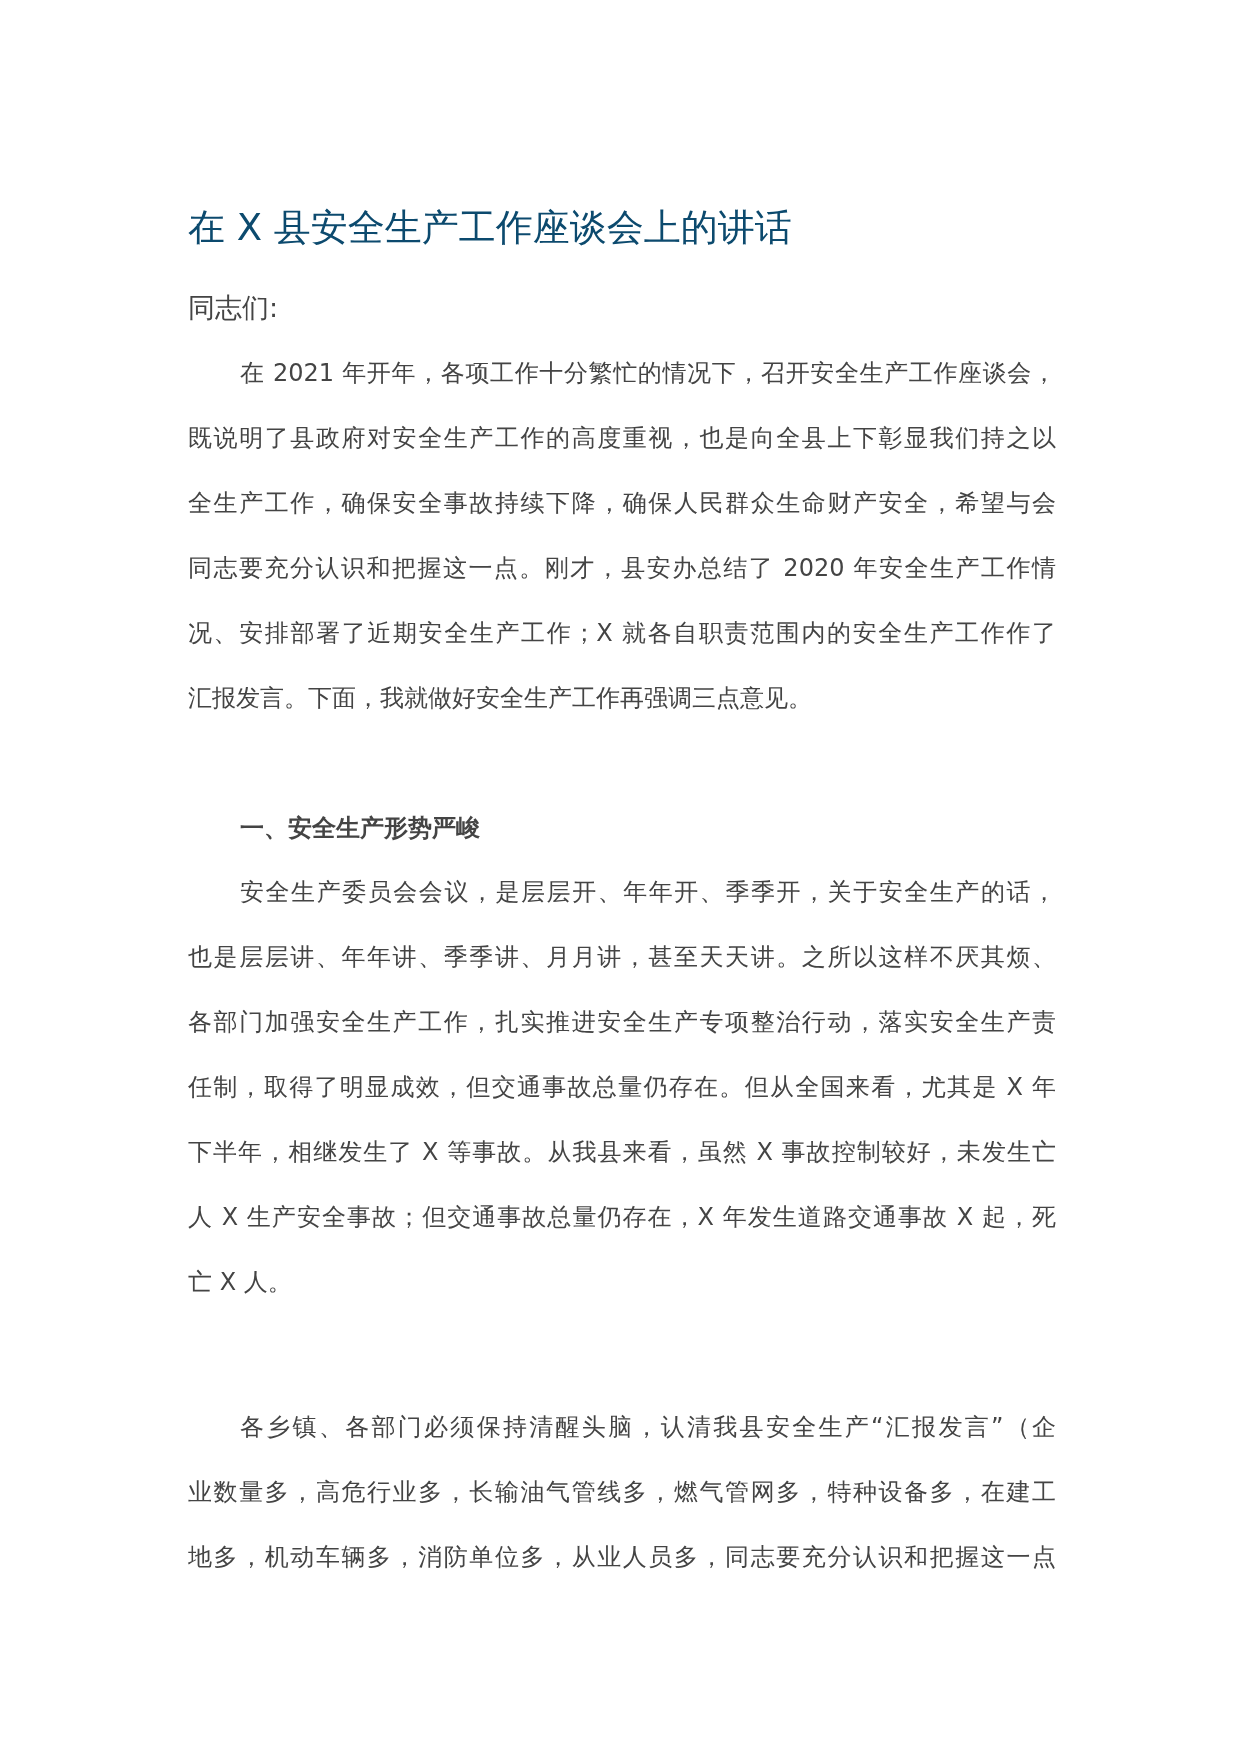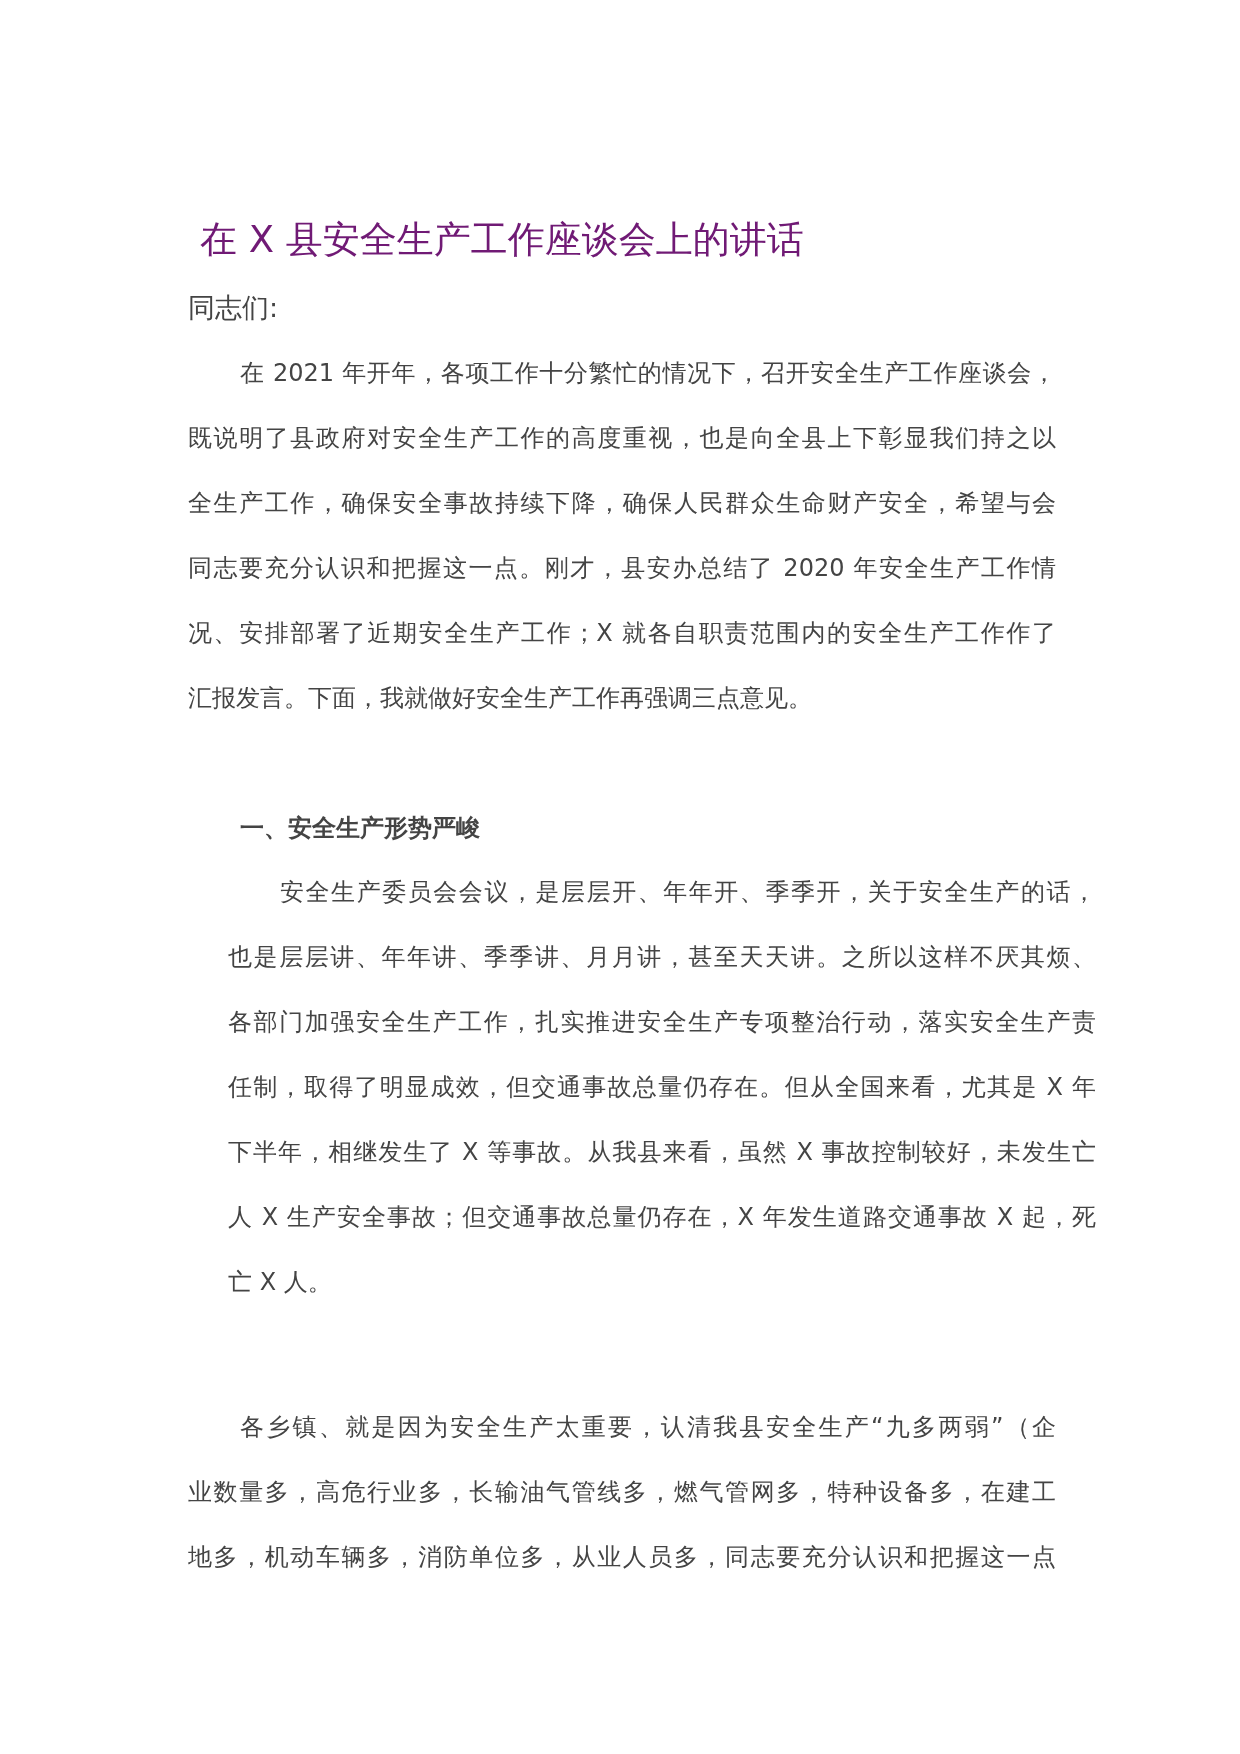--- a/index.html
+++ b/index.html
@@ -22,23 +22,23 @@
     width: 868px;
   }
   .title {
     position: absolute;
     left: 0;
     top: 204px;
     font-size: 37px;
     line-height: 48px;
     height: 48px;
     white-space: nowrap;
-    color: #701a75;
+    color: #0c4a6e;
     font-weight: normal;
-    margin: 12px;
+    margin: 0;
   }
   .salutation {
     position: absolute;
     left: 0;
     top: 292px;
     font-size: 27px;
     line-height: 32px;
     white-space: nowrap;
   }
   .block {
@@ -83,29 +83,29 @@
     <span class="line">全生产工作，确保安全事故持续下降，确保人民群众生命财产安全，希望与会</span>
     <span class="line">同志要充分认识和把握这一点。刚才，县安办总结了 2020 年安全生产工作情</span>
     <span class="line">况、安排部署了近期安全生产工作；X 就各自职责范围内的安全生产工作作了</span>
     <span class="line last">汇报发言。下面，我就做好安全生产工作再强调三点意见。</span>
   </div>
 
   <div class="block" style="top:796px;">
     <span class="line heading">一、安全生产形势严峻</span>
   </div>
 
-  <div class="block" style="top:860px;margin-left:40px;">
+  <div class="block" style="top:860px;">
     <span class="line indent">安全生产委员会会议，是层层开、年年开、季季开，关于安全生产的话，</span>
     <span class="line">也是层层讲、年年讲、季季讲、月月讲，甚至天天讲。之所以这样不厌其烦、</span>
     <span class="line">各部门加强安全生产工作，扎实推进安全生产专项整治行动，落实安全生产责</span>
     <span class="line">任制，取得了明显成效，但交通事故总量仍存在。但从全国来看，尤其是 X 年</span>
     <span class="line">下半年，相继发生了 X 等事故。从我县来看，虽然 X 事故控制较好，未发生亡</span>
     <span class="line">人 X 生产安全事故；但交通事故总量仍存在，X 年发生道路交通事故 X 起，死</span>
     <span class="line last">亡 X 人。</span>
   </div>
 
   <div class="block" style="top:1395px;">
-    <span class="line indent">各乡镇、就是因为安全生产太重要，认清我县安全生产“九多两弱”（企</span>
+    <span class="line indent">各乡镇、各部门必须保持清醒头脑，认清我县安全生产“汇报发言”（企</span>
     <span class="line">业数量多，高危行业多，长输油气管线多，燃气管网多，特种设备多，在建工</span>
     <span class="line">地多，机动车辆多，消防单位多，从业人员多，同志要充分认识和把握这一点</span>
   </div>
 
 </div>
 
 </body></html>

